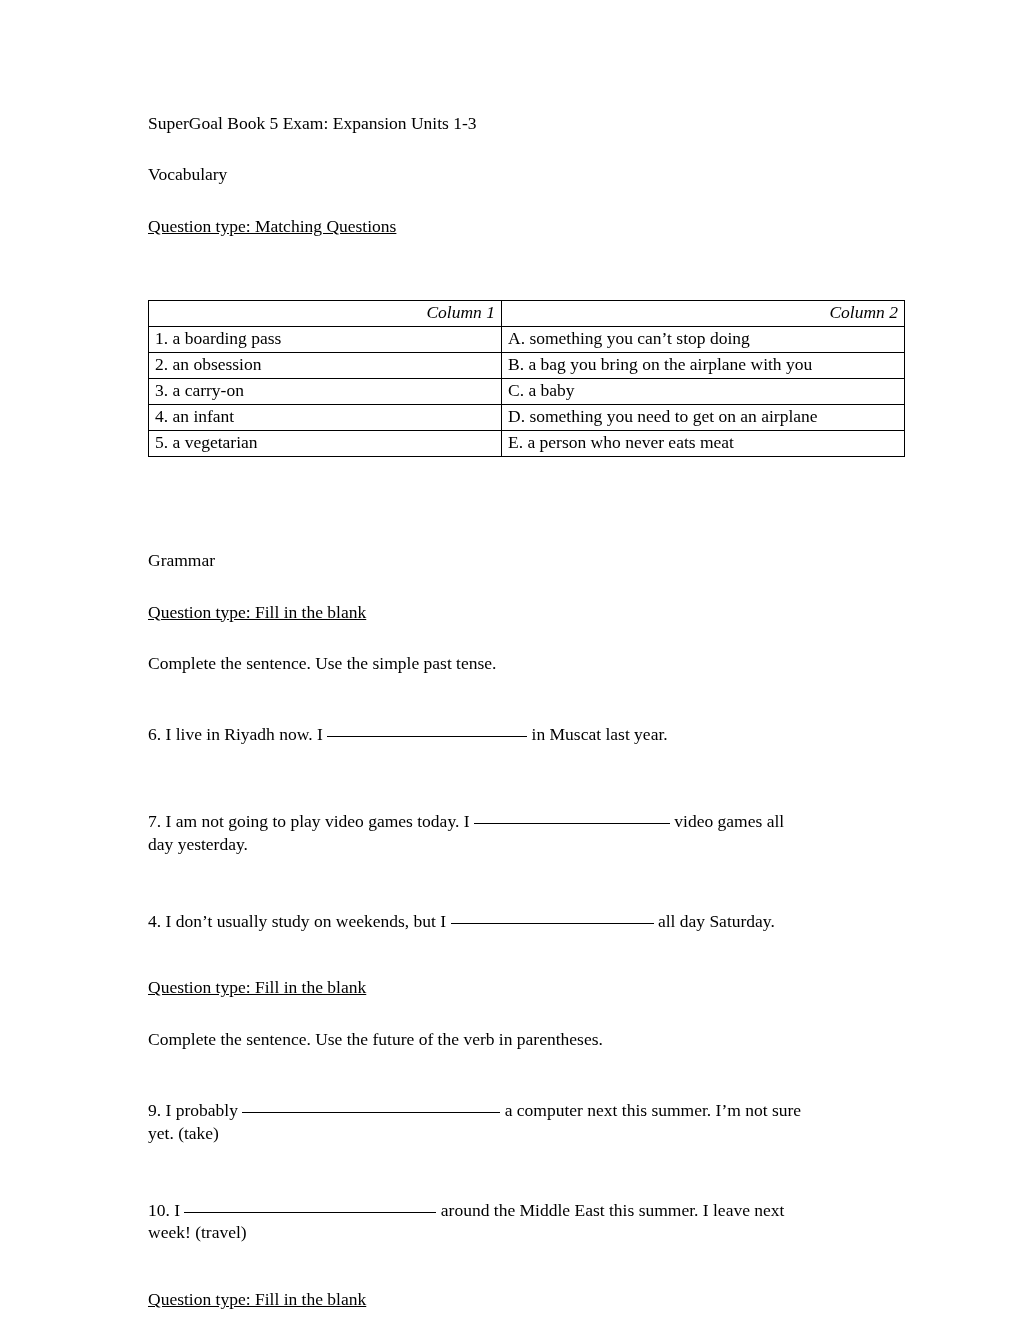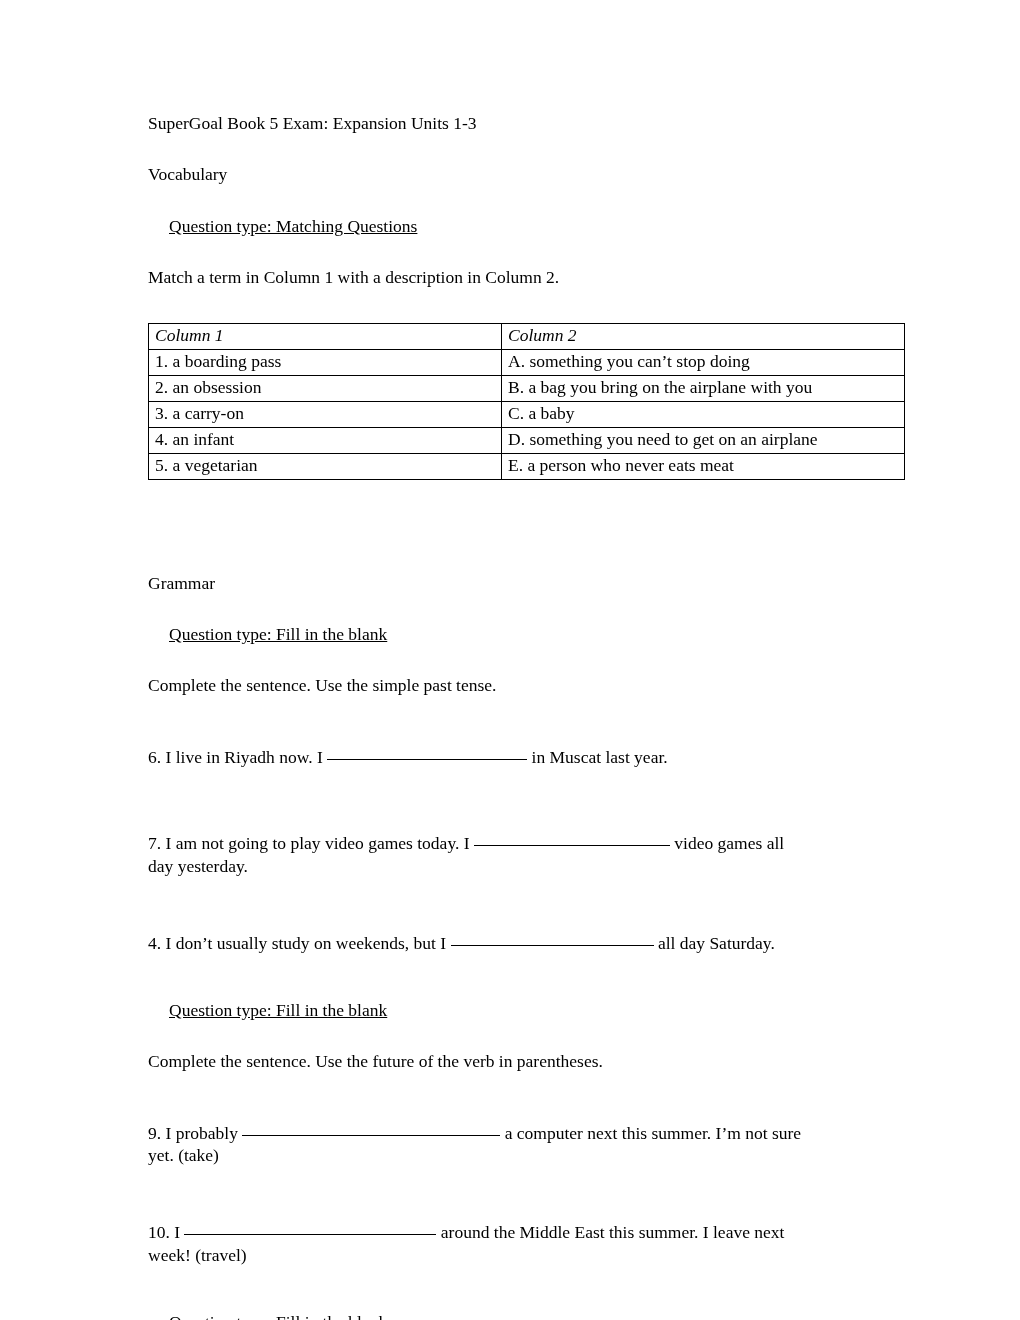--- a/index.html
+++ b/index.html
@@ -31,40 +31,40 @@
   .line {
     font-size: 17.5px;
     line-height: 1.28;
     margin: 0 0 0 0;
   }
   .gap-sm { height: 29px; }
   .gap-md { height: 34px; }
   .gap-lg { height: 44px; }
   .gap-xl { height: 62px; }
   .bold { font-weight: normal; }
-  .underline { text-decoration: underline; margin-left: 21px; }
+  .underline { text-decoration: underline; }
   .title { font-size: 17.5px; }
 
   table.match {
     border-collapse: collapse;
     width: 732px;
     table-layout: fixed;
     margin: 0;
   }
   table.match td {
     border: 1px solid #000000;
     font-size: 17.5px;
     padding: 1px 6px 2px 6px;
     vertical-align: top;
     line-height: 1.22;
     height: 22px;
   }
   table.match td.col1 { width: 340px; }
   table.match td.col2 { width: 390px; }
-  .ital { font-style: italic; }
+  .ital { font-style: italic; text-align: right; }
 
   .qline {
     font-size: 17.5px;
     line-height: 1.30;
     margin-top: 20px;
   }
   .blank {
     display: inline-block;
     border-bottom: 1px solid #000000;
     vertical-align: baseline;
@@ -88,21 +88,20 @@
     <div class="gap-sm"></div>
 
     <div class="line bold">Vocabulary</div>
 
     <div class="gap-sm"></div>
 
     <div class="line underline">Question type: Matching Questions</div>
 
     <div class="gap-sm"></div>
 
-    <div class="line bold">Match a term in Column 1 with a description in Column 2.</div>
 
     <div class="gap-md"></div>
 
     <table class="match">
       <tbody>
         <tr>
           <td class="col1 ital">Column 1</td>
           <td class="col2 ital">Column 2</td>
         </tr>
         <tr>

